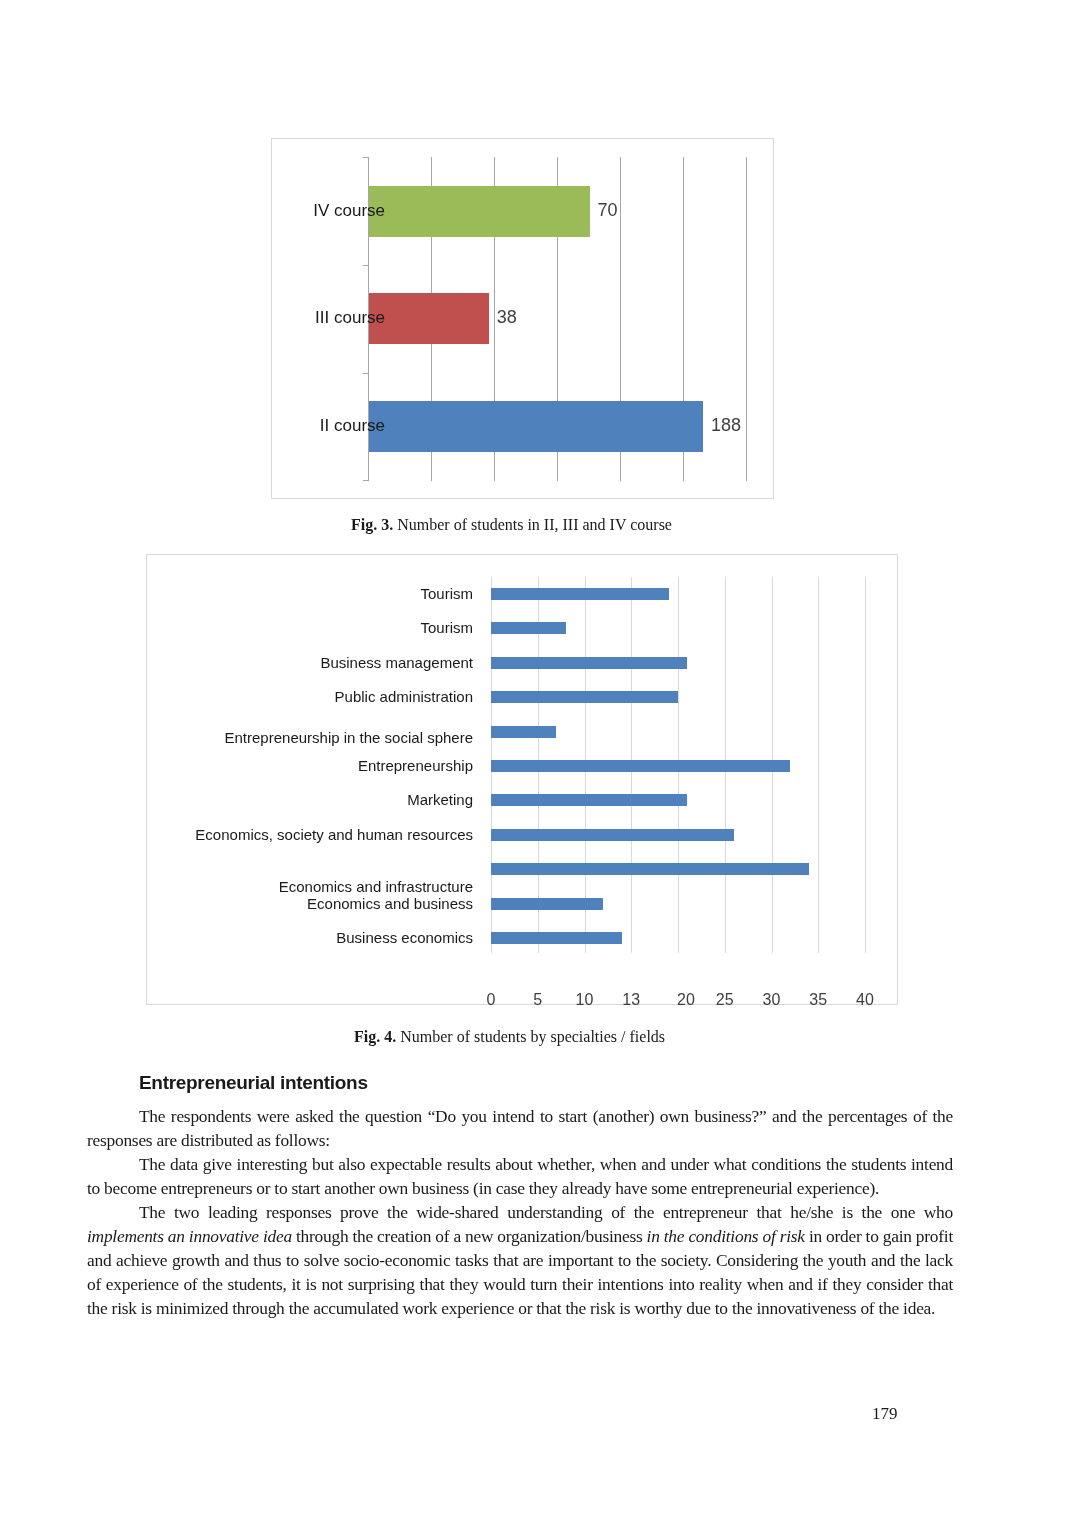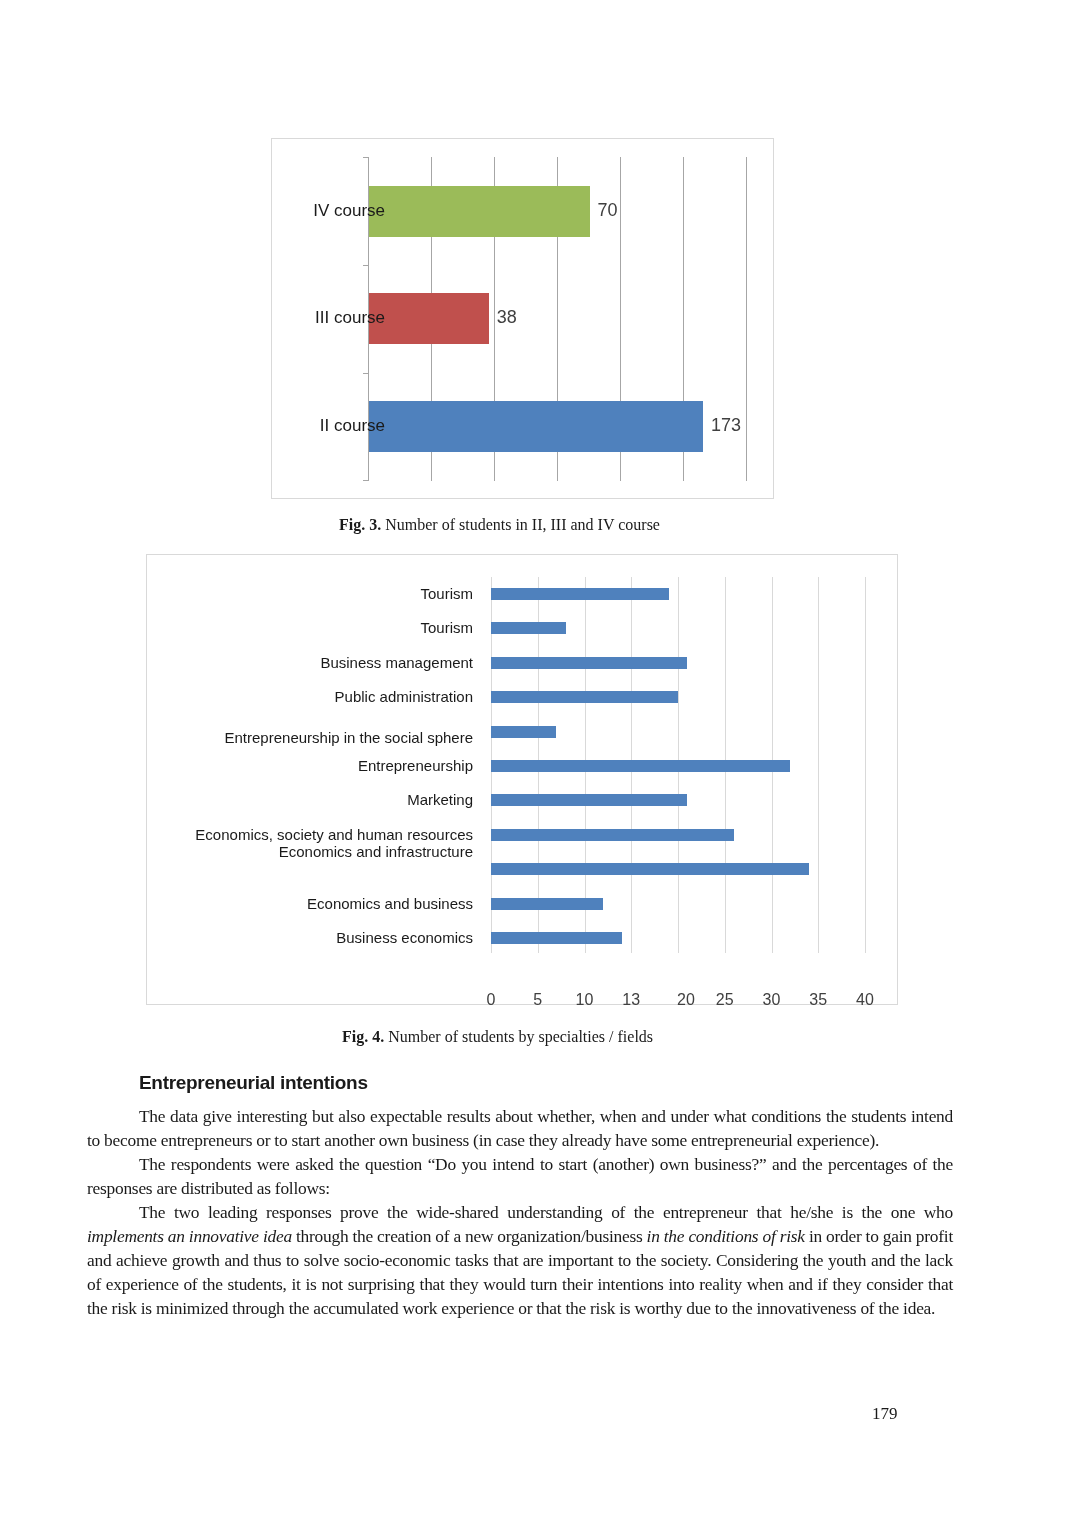--- a/index.html
+++ b/index.html
@@ -12,21 +12,21 @@
       border: 1.5px solid #d9d9d9; background: #fff;
     }
     #fig3 .plot { position: absolute; left: 96px; top: 18px; width: 378px; height: 324px; }
     #fig3 .gridline { position: absolute; top: 0; bottom: 0; width: 1px; background: #a6a6a6; }
     #fig3 .axis-line { position: absolute; left: 0; top: 0; bottom: 0; width: 1px; background: #a6a6a6; }
     #fig3 .tick { position: absolute; left: -5px; width: 5px; height: 1px; background: #a6a6a6; }
     #fig3 .bar { position: absolute; left: 1px; height: 51px; }
     #fig3 .bar-value { position: absolute; font-family: "Liberation Sans", sans-serif; font-size: 18px; color: #404040; background: #fff; padding: 0 2px; }
     #fig3 .cat-label { position: absolute; right: 388px; width: 110px; text-align: right; font-family: "Liberation Sans", sans-serif; font-size: 17px; color: #1a1a1a; }
 
-    .caption { position: absolute; font-family: "Liberation Serif", serif; font-size: 16px; color: #1a1a1a; white-space: nowrap; }
+    .caption { position: absolute; font-family: "Liberation Serif", serif; font-size: 16px; color: #1a1a1a; white-space: nowrap; margin-left: 12px; }
     .caption b { font-weight: bold; }
 
     
     #fig4 {
       position: absolute; left: 146px; top: 554px; width: 752px; height: 451px;
       border: 1.5px solid #d9d9d9; background: #fff;
     }
     #fig4 .plot { position: absolute; left: 344px; top: 22px; width: 374px; height: 376px; }
     #fig4 .gridline { position: absolute; top: 0; bottom: 0; width: 1px; background: #d9d9d9; }
     #fig4 .bar { position: absolute; left: 0; height: 12px; background: #4f81bd; }
@@ -64,21 +64,21 @@
         <div class="gridline" style="left:252px"></div>
         <div class="gridline" style="left:315px"></div>
         <div class="gridline" style="left:378px"></div>
       </div>
     <div id="fig3-bars">
         <div class="bar" style="top:29px;width:220.5px;background:#9bbb59"></div>
         <div class="bar-value" style="top:43px;left:227.5px">70</div>
         <div class="bar" style="top:136px;width:119.69999999999999px;background:#c0504d"></div>
         <div class="bar-value" style="top:150px;left:126.69999999999999px">38</div>
         <div class="bar" style="top:244px;width:333.9px;background:#4f81bd"></div>
-        <div class="bar-value" style="top:258px;left:340.9px">173</div>
+        <div class="bar-value" style="top:258px;left:340.9px">188</div>
       </div>
   </div>
   <div id="fig3-labels">
       <div class="cat-label" style="top:62px">IV course</div>
       <div class="cat-label" style="top:169px">III course</div>
       <div class="cat-label" style="top:277px">II course</div>
     </div>
 </div>
 <div class="caption" style="left:339px; top:516px;"><b>Fig. 3.</b><span> Number of students in II, III and IV course</span></div>
 
@@ -122,27 +122,27 @@
   </div>
   <div id="fig4-labels">
       <div class="cat-label" style="top:30px">Tourism</div>
       <div class="cat-label" style="top:64.4px">Tourism</div>
       <div class="cat-label" style="top:98.8px">Business management</div>
       <div class="cat-label" style="top:133.2px">Public administration</div>
       <div class="cat-label" style="top:174px">Entrepreneurship in the social sphere</div>
       <div class="cat-label" style="top:202px">Entrepreneurship</div>
       <div class="cat-label" style="top:236.39999999999998px">Marketing</div>
       <div class="cat-label" style="top:270.79999999999995px">Economics, society and human resources</div>
-      <div class="cat-label" style="top:288px">Economics and infrastructure</div>
+      <div class="cat-label" style="top:323px">Economics and infrastructure</div>
       <div class="cat-label" style="top:339.59999999999997px">Economics and business</div>
       <div class="cat-label" style="top:374px">Business economics</div>
     </div>
 </div>
 <div class="caption" style="left:342px; top:1028px;"><b>Fig. 4.</b><span> Number of students by specialties / fields</span></div>
 
 <h2 class="section-heading">Entrepreneurial intentions</h2>
 <div class="body" id="body-text">
+    <p><span>The respondents were asked the question “Do you intend to start (another) own business?” and the percentages of the responses are distributed as follows:</span></p>
     <p><span>The data give interesting but also expectable results about whether, when and under what conditions the students intend to become entrepreneurs or to start another own business (in case they already have some entrepreneurial experience).</span></p>
-    <p><span>The respondents were asked the question “Do you intend to start (another) own business?” and the percentages of the responses are distributed as follows:</span></p>
     <p><span>The two leading responses prove the wide-shared understanding of the entrepreneur that he/she is the one who </span><i>implements an innovative idea</i><span> through the creation of a new organization/business </span><i>in the conditions of risk</i><span> in order to gain profit and achieve growth and thus to solve socio-economic tasks that are important to the society. Considering the youth and the lack of experience of the students, it is not surprising that they would turn their intentions into reality when and if they consider that the risk is minimized through the accumulated work experience or that the risk is worthy due to the innovativeness of the idea.</span></p>
   </div>
 
 <div class="page-number">179</div>
 
 </body></html>

